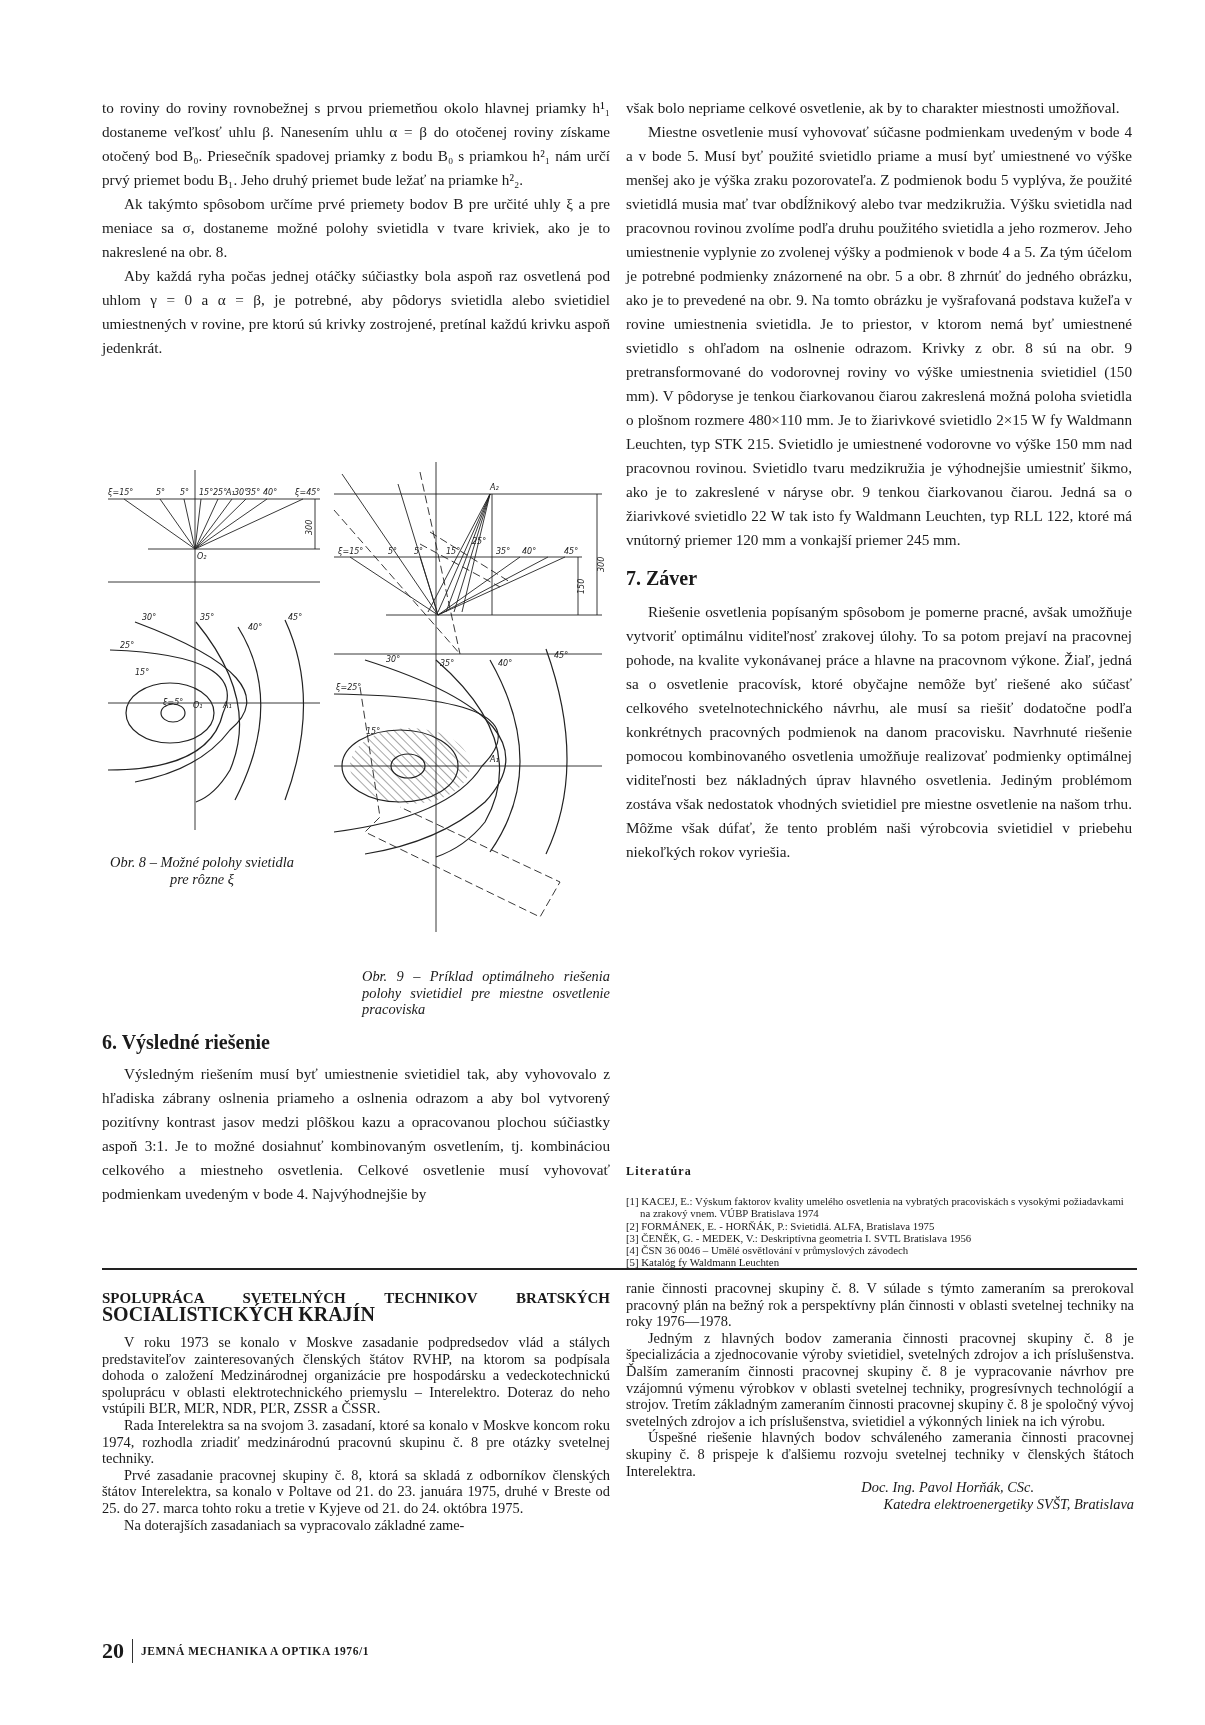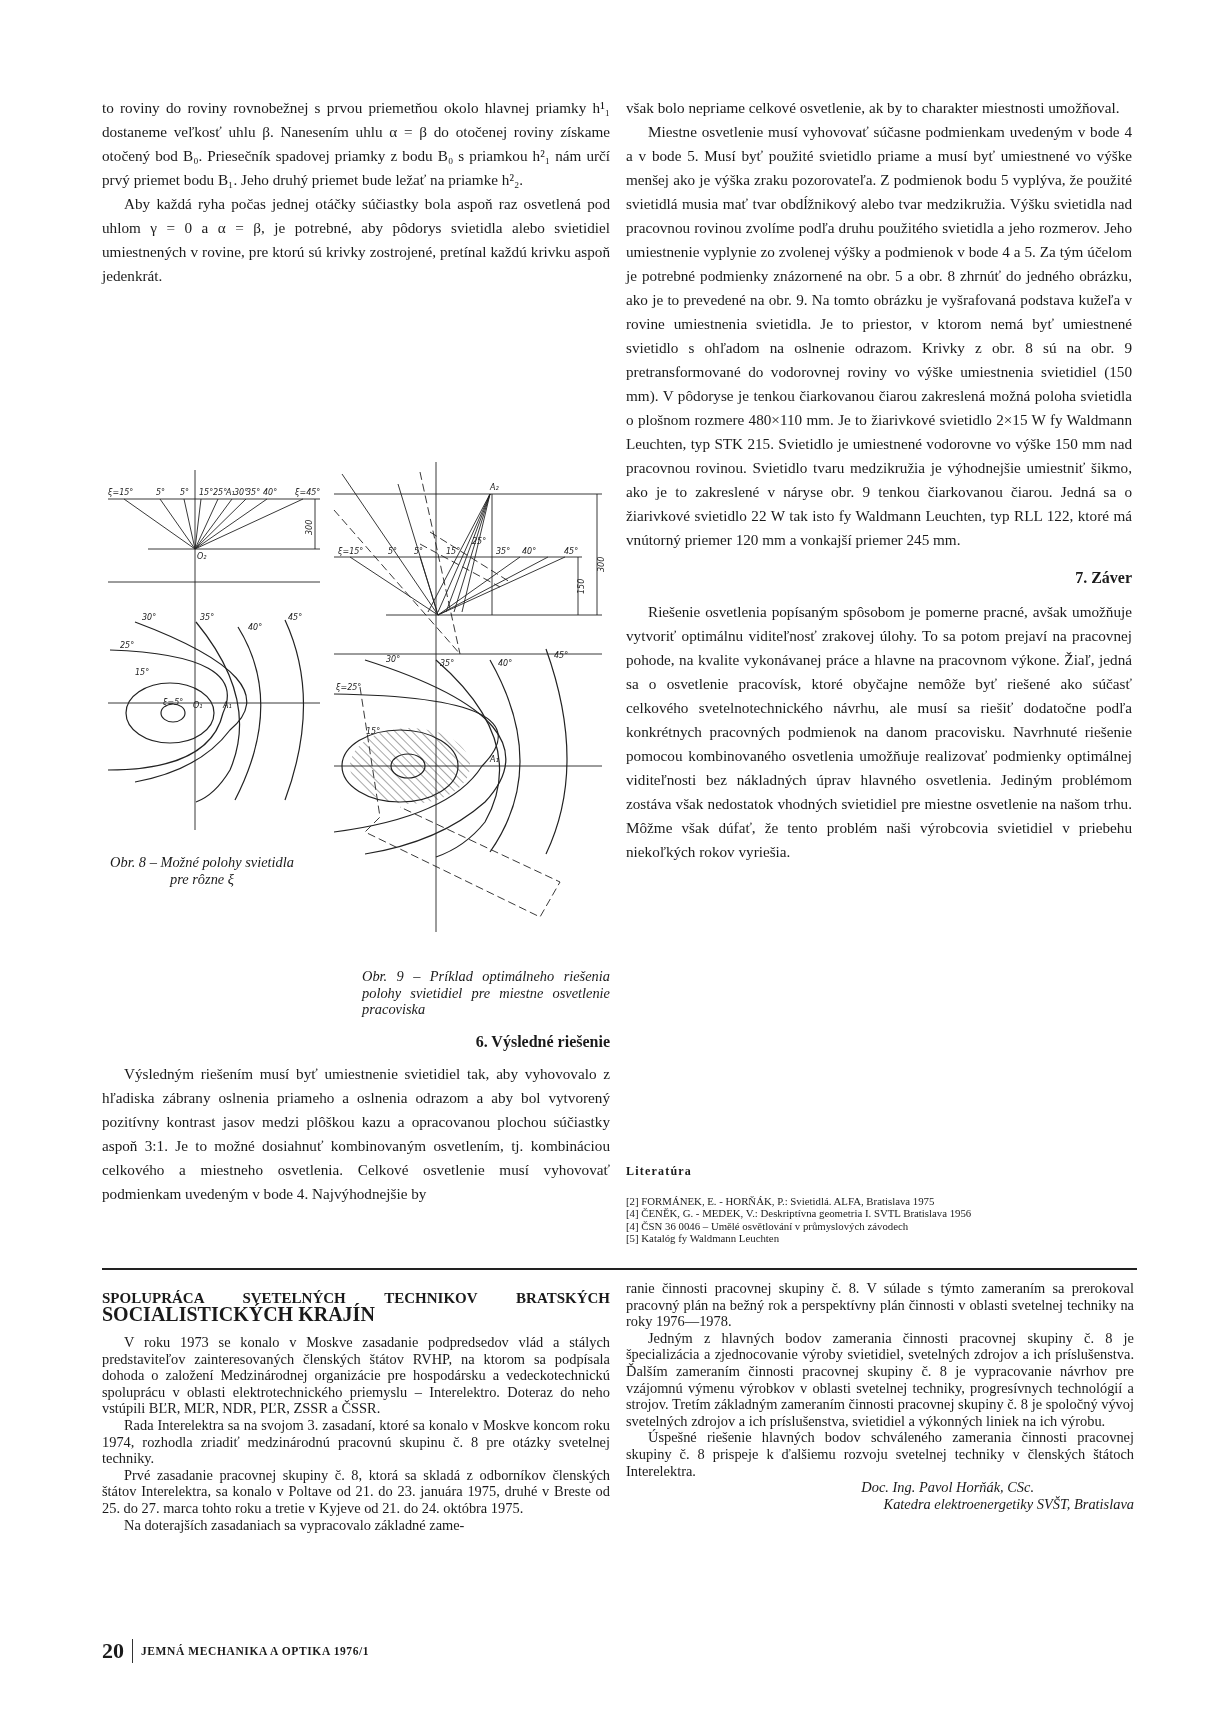--- a/index.html
+++ b/index.html
@@ -3,21 +3,21 @@
 <meta charset="utf-8">
 <style>
   html, body { margin:0; padding:0; background:#fff; }
   body { width:1205px; height:1725px; position:relative; overflow:hidden;
          font-family:"DejaVu Serif", "Liberation Serif", serif; color:#1a1a1a; }
   .col { position:absolute; font-family:"Liberation Serif", serif; font-size:15.2px; line-height:24px; text-align:justify; }
   .col p { margin:0; text-indent:0; }
   .col p.ind { text-indent:22px; }
   .col-left { left:102px; width:508px; }
   .col-right { left:626px; width:506px; }
-  .h2 { font-weight:bold; text-align:right; font-size:16px; }
+  .h2 { font-weight:bold; text-align:left; font-size:20px; }
   .cap { position:absolute; font-style:italic; font-family:"Liberation Serif", serif; font-size:14.4px; line-height:16.5px; text-align:justify; }
   .refs { position:absolute; left:626px; top:1165px; width:510px; font-family:"Liberation Serif", serif; font-size:10.8px; line-height:12.2px; }
   .refs .lit { letter-spacing:1.2px; font-weight:bold; font-size:12px; margin-bottom:18px; }
   .refs .ref { padding-left:14px; text-indent:-14px; }
   .rule { position:absolute; left:102px; width:1035px; top:1268px; height:2px; background:#222; }
   .bottom { position:absolute; font-family:"Liberation Serif", serif; font-size:14.4px; line-height:16.6px; text-align:justify; }
   .b-left { left:102px; top:1280px; width:508px; }
   .b-right { left:626px; top:1280px; width:508px; }
   .art-title { font-weight:bold; font-size:15px; line-height:16px; text-align:justify; text-align-last:justify; margin-bottom:10px; }
   .art-title2 { font-weight:bold; font-size:20px; line-height:16px; margin-bottom:12px; }
@@ -28,20 +28,21 @@
   .footer .bar { display:inline-block; width:1px; height:24px; background:#333; vertical-align:middle; margin:0 8px; }
   .footer .jt { font-size:11.5px; letter-spacing:0.6px; font-weight:bold; vertical-align:middle; }
   svg text { font-family:"DejaVu Sans", sans-serif; font-style:italic; }
   .fig { position:absolute; }
 </style>
 </head>
 <body>
 
 <div class="col col-left" style="top:96px;">
   <p>to roviny do roviny rovnobežnej s prvou priemetňou okolo hlavnej priamky h¹₁ dostaneme veľkosť uhlu β. Nanesením uhlu α = β do otočenej roviny získame otočený bod B₀. Priesečník spadovej priamky z bodu B₀ s priamkou h²₁ nám určí prvý priemet bodu B₁. Jeho druhý priemet bude ležať na priamke h²₂.</p>
+  <p class="ind">Ak takýmto spôsobom určíme prvé priemety bodov B pre určité uhly ξ a pre meniace sa σ, dostaneme možné polohy svietidla v tvare kriviek, ako je to nakreslené na obr. 8.</p>
   <p class="ind">Aby každá ryha počas jednej otáčky súčiastky bola aspoň raz osvetlená pod uhlom γ = 0 a α = β, je potrebné, aby pôdorys svietidla alebo svietidiel umiestnených v rovine, pre ktorú sú krivky zostrojené, pretínal každú krivku aspoň jedenkrát.</p>
 </div>
 
 <svg class="fig" style="left:100px; top:470px;" width="240" height="360" viewBox="0 0 240 360">
   <g stroke="#222" stroke-width="0.9" fill="none">
     <line x1="95" y1="0" x2="95" y2="360"></line>
     <line x1="8" y1="29" x2="220" y2="29"></line>
     <line x1="48" y1="79" x2="220" y2="79"></line>
     <line x1="8" y1="112" x2="220" y2="112"></line>
     <line x1="8" y1="233" x2="220" y2="233"></line>
@@ -170,22 +171,23 @@
 
 <div class="col col-right" style="top:96px;">
   <p>však bolo nepriame celkové osvetlenie, ak by to charakter miestnosti umožňoval.</p>
   <p class="ind">Miestne osvetlenie musí vyhovovať súčasne podmienkam uvedeným v bode 4 a v bode 5. Musí byť použité svietidlo priame a musí byť umiestnené vo výške menšej ako je výška zraku pozorovateľa. Z podmienok bodu 5 vyplýva, že použité svietidlá musia mať tvar obdĺžnikový alebo tvar medzikružia. Výšku svietidla nad pracovnou rovinou zvolíme podľa druhu použitého svietidla a jeho rozmerov. Jeho umiestnenie vyplynie zo zvolenej výšky a podmienok v bode 4 a 5. Za tým účelom je potrebné podmienky znázornené na obr. 5 a obr. 8 zhrnúť do jedného obrázku, ako je to prevedené na obr. 9. Na tomto obrázku je vyšrafovaná podstava kužeľa v rovine umiestnenia svietidla. Je to priestor, v ktorom nemá byť umiestnené svietidlo s ohľadom na oslnenie odrazom. Krivky z obr. 8 sú na obr. 9 pretransformované do vodorovnej roviny vo výške umiestnenia svietidiel (150 mm). V pôdoryse je tenkou čiarkovanou čiarou zakreslená možná poloha svietidla o plošnom rozmere 480×110 mm. Je to žiarivkové svietidlo 2×15 W fy Waldmann Leuchten, typ STK 215. Svietidlo je umiestnené vodorovne vo výške 150 mm nad pracovnou rovinou. Svietidlo tvaru medzikružia je výhodnejšie umiestniť šikmo, ako je to zakreslené v náryse obr. 9 tenkou čiarkovanou čiarou. Jedná sa o žiarivkové svietidlo 22 W tak isto fy Waldmann Leuchten, typ RLL 122, ktoré má vnútorný priemer 120 mm a vonkajší priemer 245 mm.</p>
   <p class="h2" style="margin-top:14px; margin-bottom:10px;">7. Záver</p>
   <p class="ind">Riešenie osvetlenia popísaným spôsobom je pomerne pracné, avšak umožňuje vytvoriť optimálnu viditeľnosť zrakovej úlohy. To sa potom prejaví na pracovnej pohode, na kvalite vykonávanej práce a hlavne na pracovnom výkone. Žiaľ, jedná sa o osvetlenie pracovísk, ktoré obyčajne nemôže byť riešené ako súčasť celkového svetelnotechnického návrhu, ale musí sa riešiť dodatočne podľa konkrétnych pracovných podmienok na danom pracovisku. Navrhnuté riešenie pomocou kombinovaného osvetlenia umožňuje realizovať podmienky optimálnej viditeľnosti bez nákladných úprav hlavného osvetlenia. Jediným problémom zostáva však nedostatok vhodných svietidiel pre miestne osvetlenie na našom trhu. Môžme však dúfať, že tento problém naši výrobcovia svietidiel v priebehu niekoľkých rokov vyriešia.</p>
 </div>
 
 <div class="refs">
   <div class="lit">Literatúra</div>
+  <div class="ref">[1] KACEJ, E.: Výskum faktorov kvality umelého osvetlenia na vybratých pracoviskách s vysokými požiadavkami na zrakový vnem. VÚBP Bratislava 1974</div>
   <div class="ref">[2] FORMÁNEK, E. - HORŇÁK, P.: Svietidlá. ALFA, Bratislava 1975</div>
-  <div class="ref">[4] ČENĚK, G. - MEDEK, V.: Deskriptívna geometria I. SVTL Bratislava 1956</div>
+  <div class="ref">[3] ČENĚK, G. - MEDEK, V.: Deskriptívna geometria I. SVTL Bratislava 1956</div>
   <div class="ref">[4] ČSN 36 0046 – Umělé osvětlování v průmyslových závodech</div>
   <div class="ref">[5] Katalóg fy Waldmann Leuchten</div>
 </div>
 
 <div class="rule"></div>
 
 <div class="bottom b-left" style="top:1290px;">
   <div class="art-title">SPOLUPRÁCA SVETELNÝCH TECHNIKOV BRATSKÝCH</div>
   <div class="art-title2" style="margin-top:-10px;">SOCIALISTICKÝCH KRAJÍN</div>
   <p style="margin:0; text-indent:22px;">V roku 1973 se konalo v Moskve zasadanie podpredsedov vlád a stálych predstaviteľov zainteresovaných členských štátov RVHP, na ktorom sa podpísala dohoda o založení Medzinárodnej organizácie pre hospodársku a vedeckotechnickú spoluprácu v oblasti elektrotechnického priemyslu – Interelektro. Doteraz do neho vstúpili BĽR, MĽR, NDR, PĽR, ZSSR a ČSSR.</p>

